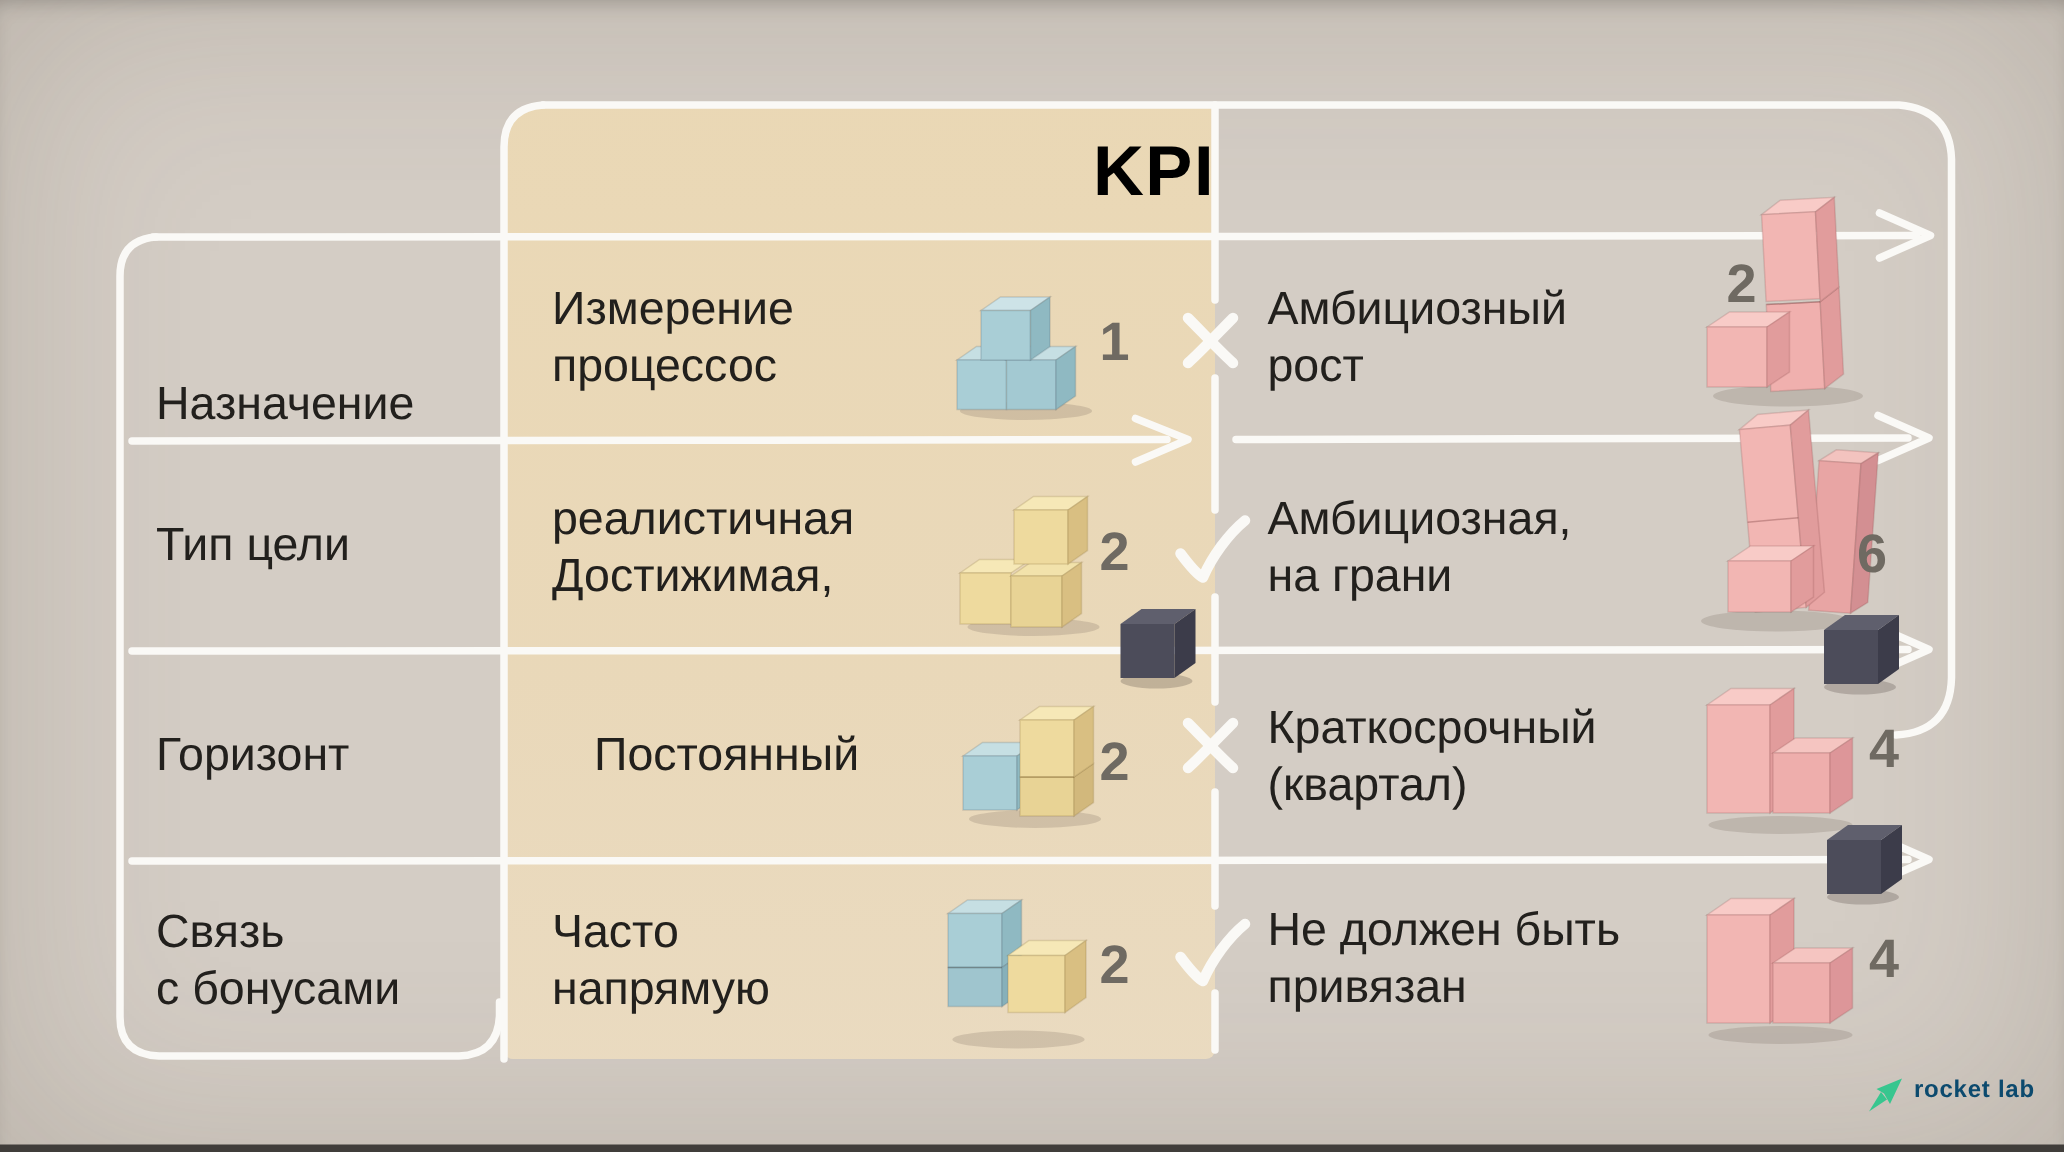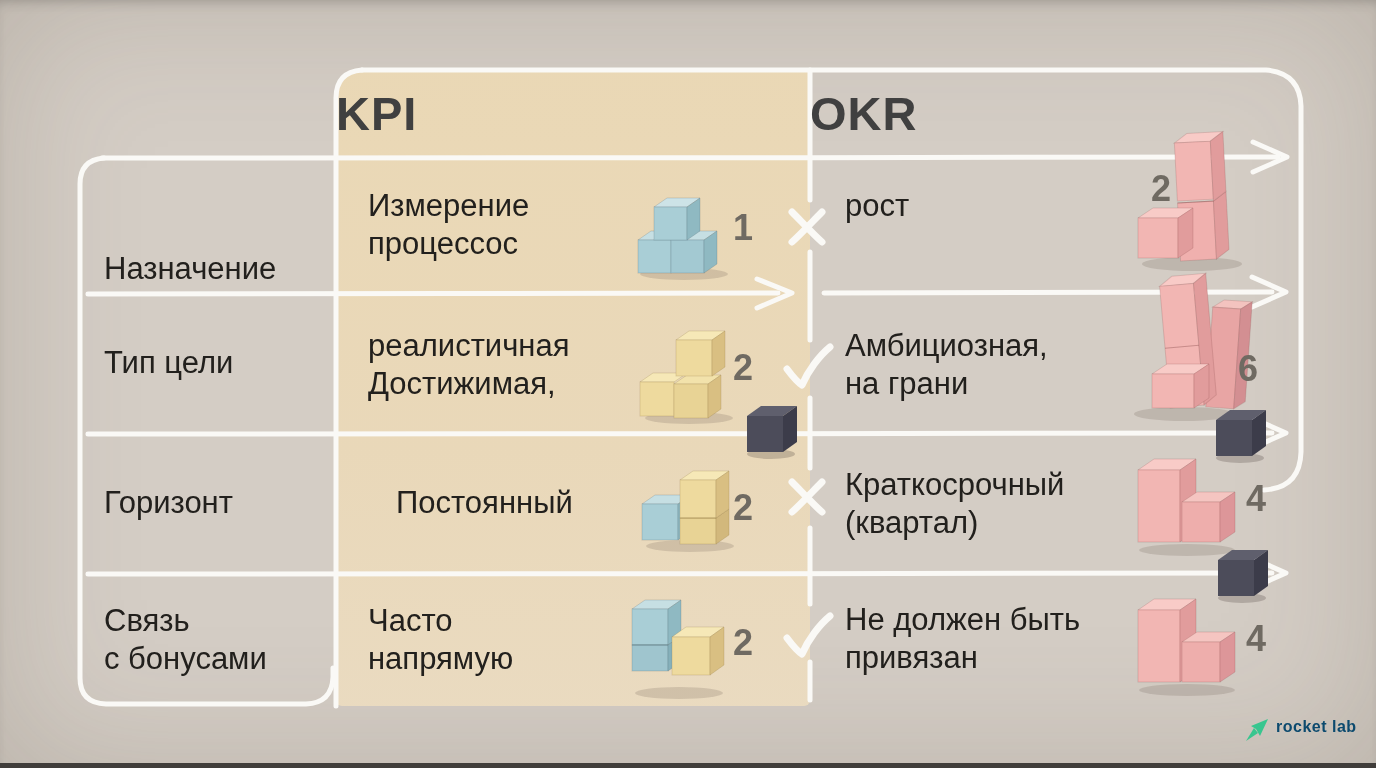--- a/index.html
+++ b/index.html
@@ -8,21 +8,21 @@
     background:#d4cdc5;
     font-family:"Liberation Sans","DejaVu Sans",sans-serif;
     box-shadow:inset 0 0 140px rgba(96,86,74,.22), inset 0 8px 14px -8px rgba(0,0,0,.28);
   }
   .abs{position:absolute;}
   .kpi-panel{
     left:336px;top:70px;width:474px;height:636px;
     background:linear-gradient(180deg,#ecd9b4 0%,#ebd9b8 60%,#ecdcc0 100%);
     border-radius:26px 4px 6px 6px;opacity:.92;
   }
-  .header-text{font-size:47px;font-weight:bold;color:#404040;letter-spacing:1px;text-align:left;}
+  .header-text{font-size:47px;font-weight:bold;color:#000000;letter-spacing:1px;text-align:right;}
   .hdr-kpi{left:336px;top:86px;width:474px;}
   .hdr-okr{left:810px;top:86px;width:492px;}
   .row-label,.cell-text{font-size:31px;color:#22201d;line-height:38px;}
   .count{font-size:36px;font-weight:bold;color:#6f6a62;}
   .lines-svg{left:0;top:0;pointer-events:none;}
   .logo-text{font-size:16px;font-weight:bold;color:#0c4a6e;letter-spacing:.5px;}
   .bottom-bar{left:0;bottom:0;width:100%;height:5px;background:#403d3a;}
   svg{display:block;}
 </style>
 </head>
@@ -57,21 +57,20 @@
 
       <path d="M810 70 L810 200"></path>
       <path d="M810 252 L810 340"></path>
       <path d="M810 398 L810 468"></path>
       <path d="M810 528 L810 604"></path>
       <path d="M810 662 L810 700"></path>
     </g>
   </svg>
 
   <div class="abs header-text hdr-kpi">KPI</div>
-  <div class="abs header-text hdr-okr">OKR</div>
 
   <div class="abs row-label" style="left:104px;top:206px;margin-top:44px;">
     <div>Назначение</div>
   </div>
   <div class="abs cell-text" style="left:368px;top:187px;">
     <div>Измерение</div>
     <div>процессос</div>
   </div>
 
   <svg class="abs" style="left:628px;top:196px;" width="112" height="86" viewBox="0 0 112 86">
@@ -89,20 +88,21 @@
   </svg>
   <div class="abs count" style="left:733px;top:207px;">1</div>
 
   <svg class="abs" style="left:785px;top:205px;" width="44" height="44" viewBox="0 0 44 44">
     <g fill="none" stroke="#faf9f6" stroke-width="7" stroke-linecap="round">
       <path d="M7 7 C16 16 28 29 37 37"></path>
         <path d="M37 7 C28 16 16 29 7 37"></path>
     </g>
   </svg>
   <div class="abs cell-text" style="left:845px;top:187px;">
+    <div>Амбициозный</div>
     <div>рост</div>
   </div>
   <div class="abs count" style="left:1151px;top:168px;">2</div>
 
   <svg class="abs" style="left:1126px;top:110px;" width="132" height="164" viewBox="0 0 132 164">
     <ellipse cx="66" cy="154" rx="50" ry="7" fill="rgba(104,92,80,.20)"></ellipse>
     <g transform="rotate(-3 72 140)" stroke="rgba(120,60,60,.18)" stroke-width="1">
       <rect x="54" y="92" width="36" height="58" fill="#f0b0ae"></rect>
       <polygon points="90,92 103,83 103,141 90,150" fill="#e19c9c"></polygon>
       <polygon points="54,32 67,23 103,23 90,32" fill="#f8cbc7"></polygon>

